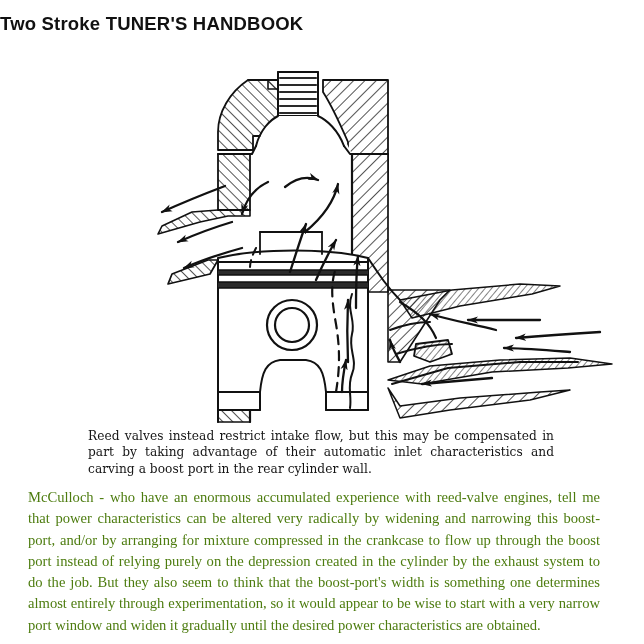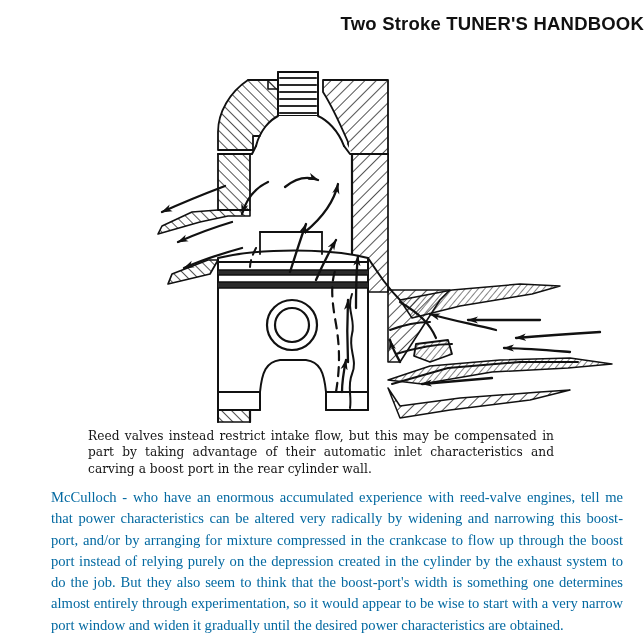--- a/index.html
+++ b/index.html
@@ -16,21 +16,21 @@
     color: #1a1a1a;
     -webkit-font-smoothing: antialiased;
   }
 
   
   .page-title {
     position: absolute;
     left: 0;
     top: 13px;
     width: 644px;
-    text-align: right;
+    text-align: left;
     font-family: "Liberation Sans", "DejaVu Sans", sans-serif;
     font-weight: bold;
     font-size: 18.5px;
     letter-spacing: 0.2px;
     color: #111111;
   }
 
   
   .figure {
     position: absolute;
@@ -52,29 +52,29 @@
     line-height: 16.4px;
     text-align: justify;
     text-align-last: left;
     color: #151515;
     letter-spacing: 0.05px;
   }
 
   
   .body-text {
     position: absolute;
-    left: 51px;
+    left: 28px;
     top: 487px;
     width: 572px;
     font-family: "Liberation Serif", "DejaVu Serif", serif;
     font-size: 14.6px;
     line-height: 21.3px;
     text-align: justify;
     text-align-last: left;
-    color: #0369a1;
+    color: #4d7c0f;
   }
 </style>
 </head>
 <body>
 
 <div class="page-title">Two Stroke TUNER'S HANDBOOK</div>
 
 <div class="figure">
 <svg width="540" height="362" viewBox="0 0 540 362" xmlns="http://www.w3.org/2000/svg">
   <defs>

